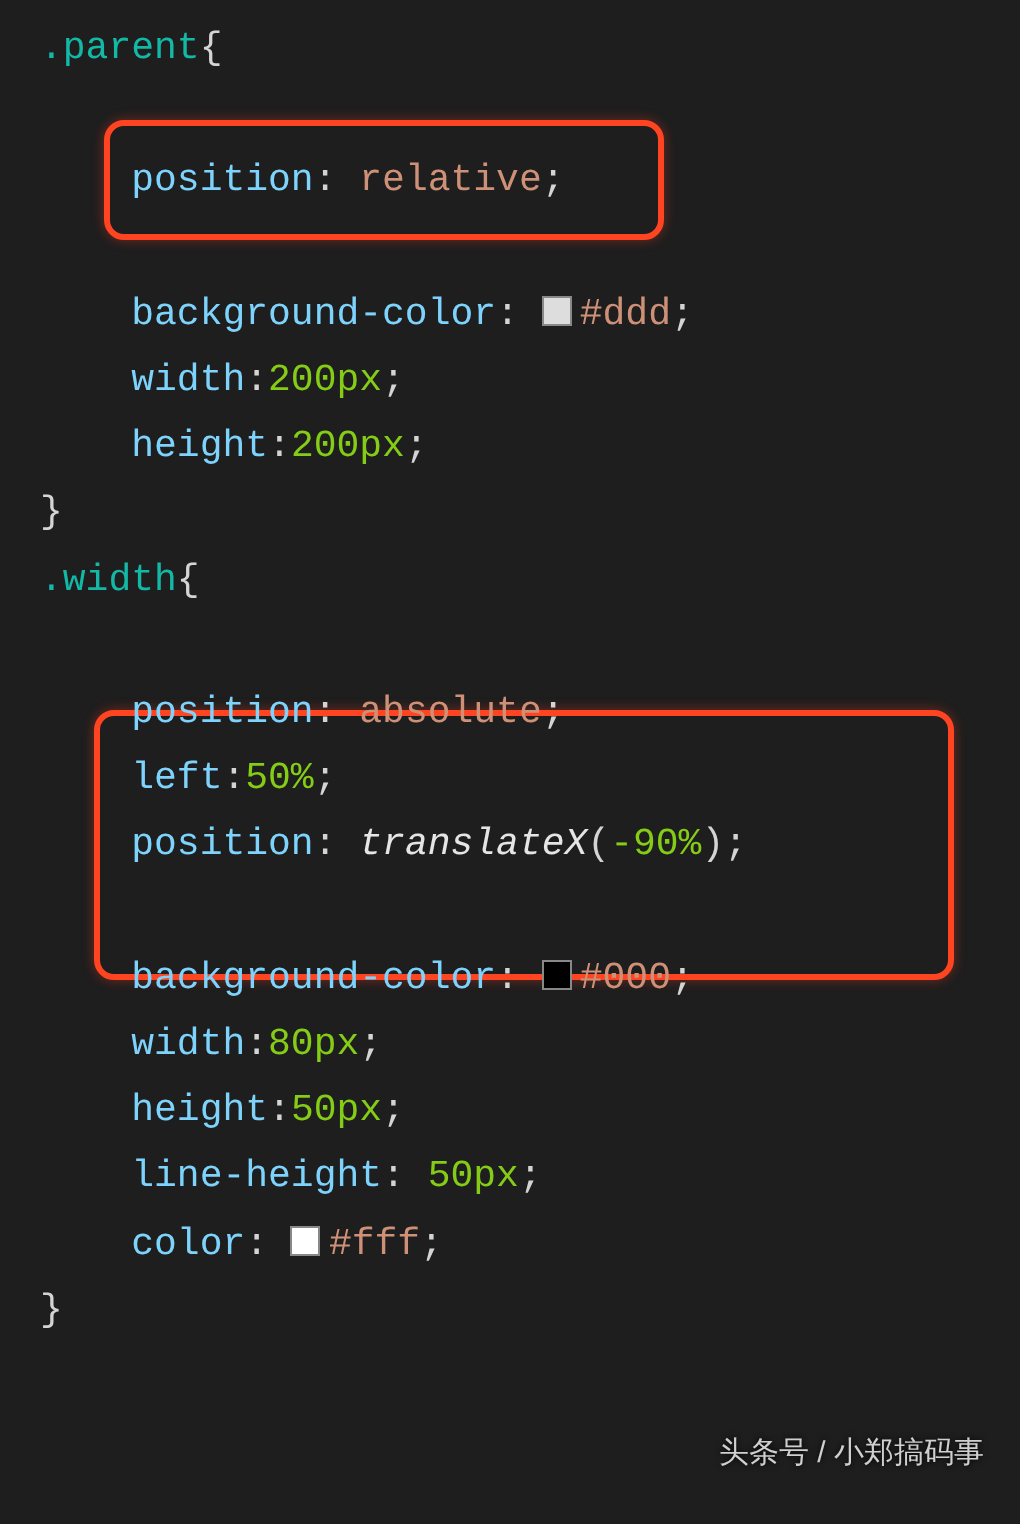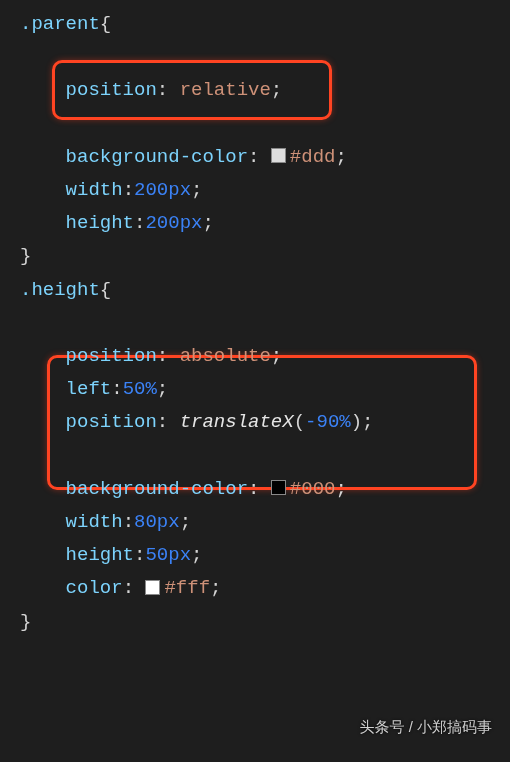--- a/index.html
+++ b/index.html
@@ -12,26 +12,26 @@
       height: 762px;
       position: relative;
       overflow: hidden;
     }
     .editor {
       padding: 8px 0 0 20px;
       color: #d4d4d4;
       position: relative;
     }
     .line { white-space: pre; position: relative; }
-    .selector { color: #7dd3fc; }
+    .selector { color: #14b8a6; }
     .brace { color: #d4d4d4; }
     .property { color: #7dd3fc; }
     .colon { color: #d4d4d4; }
     .value { color: #ce9178; }
-    .number { color: #3b82f6; }
+    .number { color: #84cc16; }
     .func { color: #e5e5e5; font-style: italic; }
     .semi { color: #d4d4d4; }
     .swatch {
       display: inline-block;
       width: 15px;
       height: 15px;
       border: 1px solid #888;
       vertical-align: middle;
       margin-right: 4px;
       position: relative;
@@ -69,26 +69,27 @@
 
   <div class="line"><span class="selector">.parent</span><span class="brace">{</span></div>
   <div class="blank"></div>
   <div class="line">    <span class="property">position</span><span class="colon">:</span> <span class="value">relative</span><span class="semi">;</span></div>
   <div class="blank"></div>
   <div class="line">    <span class="property">background-color</span><span class="colon">:</span> <span class="swatch swatch-ddd"></span><span class="value">#ddd</span><span class="semi">;</span></div>
   <div class="line">    <span class="property">width</span><span class="colon">:</span><span class="number">200px</span><span class="semi">;</span></div>
   <div class="line">    <span class="property">height</span><span class="colon">:</span><span class="number">200px</span><span class="semi">;</span></div>
   <div class="line"><span class="brace">}</span></div>
 
-  <div class="line"><span class="selector">.height</span><span class="brace">{</span></div>
+  <div class="line"><span class="selector">.width</span><span class="brace">{</span></div>
   <div class="blank"></div>
   <div class="line">    <span class="property">position</span><span class="colon">:</span> <span class="value">absolute</span><span class="semi">;</span></div>
   <div class="line">    <span class="property">left</span><span class="colon">:</span><span class="number">50%</span><span class="semi">;</span></div>
   <div class="line">    <span class="property">position</span><span class="colon">:</span> <span class="func">translateX</span><span class="brace">(</span><span class="number">-90%</span><span class="brace">)</span><span class="semi">;</span></div>
   <div class="blank"></div>
   <div class="line">    <span class="property">background-color</span><span class="colon">:</span> <span class="swatch swatch-000"></span><span class="value">#000</span><span class="semi">;</span></div>
   <div class="line">    <span class="property">width</span><span class="colon">:</span><span class="number">80px</span><span class="semi">;</span></div>
   <div class="line">    <span class="property">height</span><span class="colon">:</span><span class="number">50px</span><span class="semi">;</span></div>
+  <div class="line">    <span class="property">line-height</span><span class="colon">:</span> <span class="number">50px</span><span class="semi">;</span></div>
   <div class="line">    <span class="property">color</span><span class="colon">:</span> <span class="swatch swatch-fff"></span><span class="value">#fff</span><span class="semi">;</span></div>
   <div class="line"><span class="brace">}</span></div>
 </div>
 
 <div class="watermark">头条号 / 小郑搞码事</div>
 
 </body></html>

